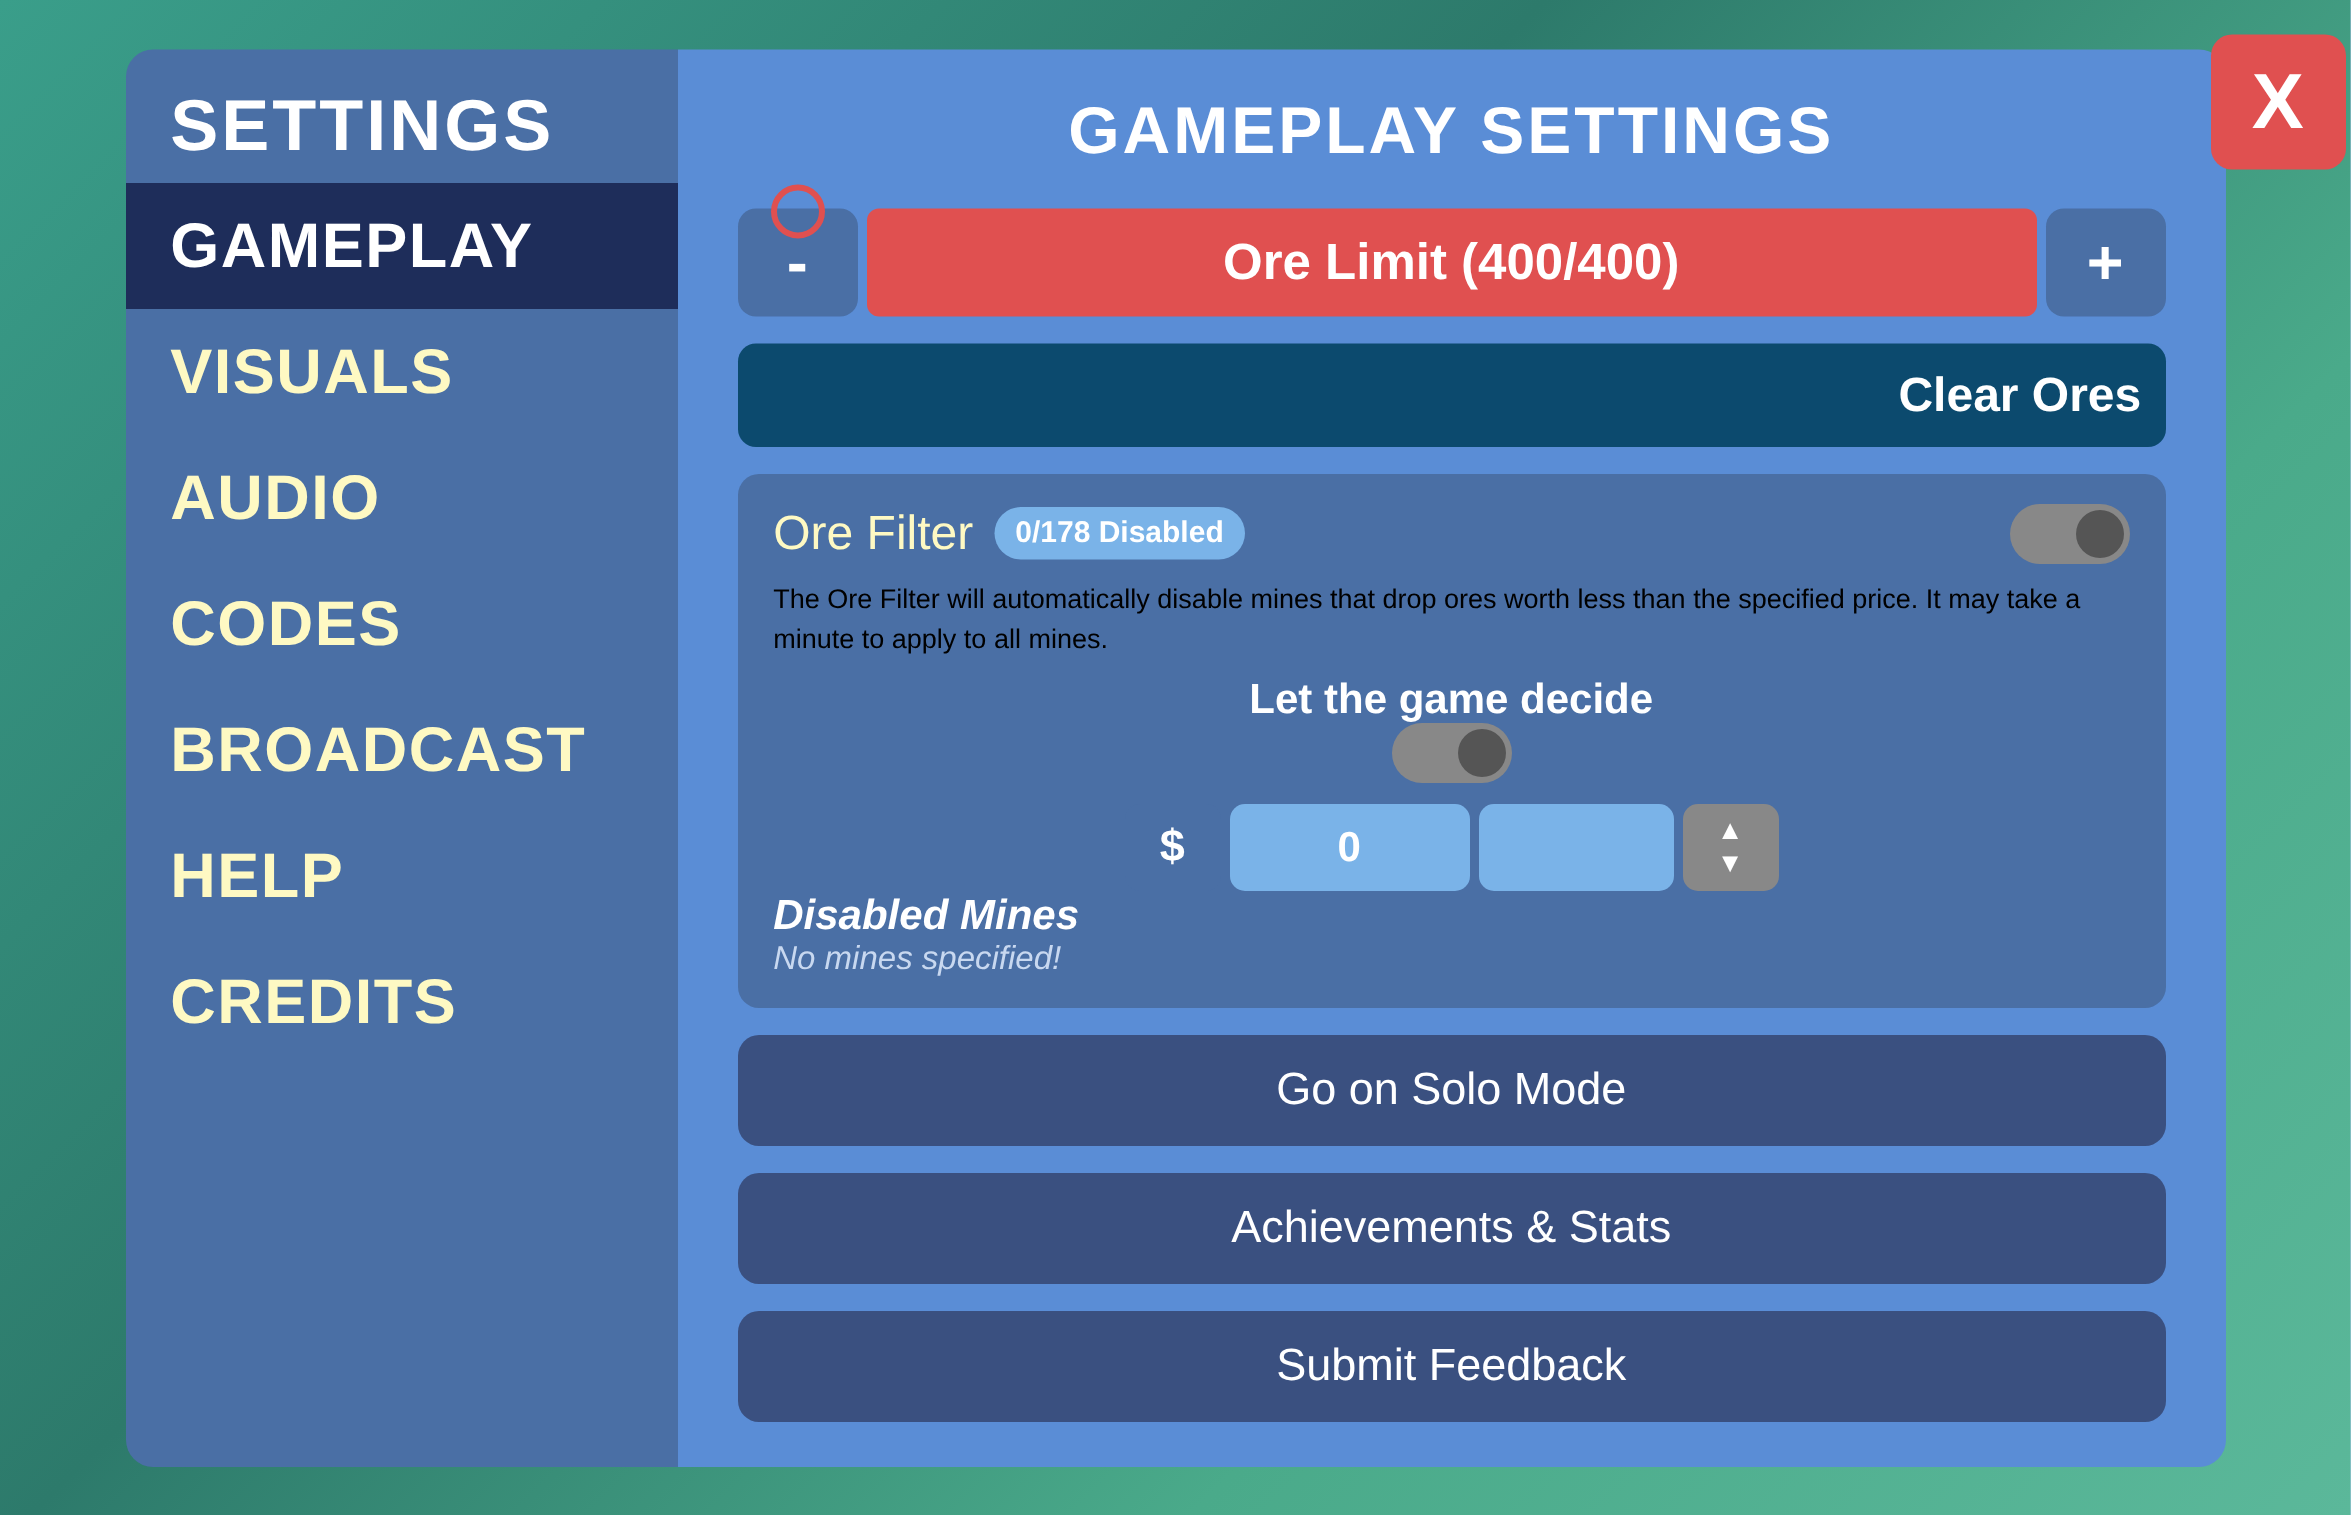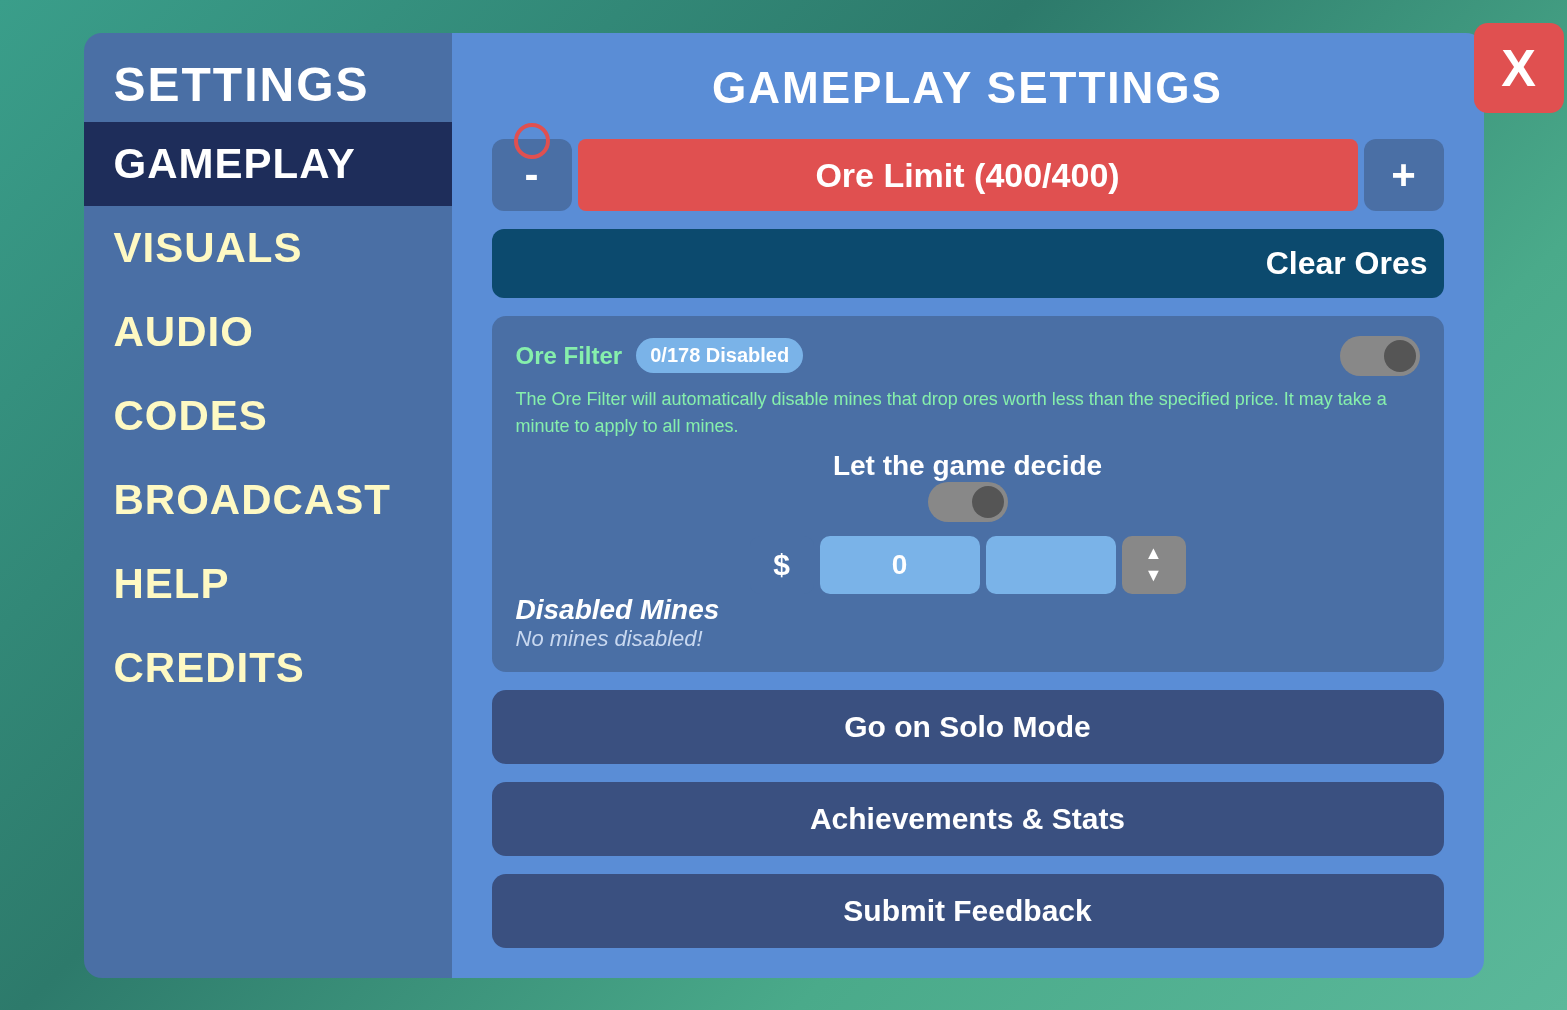--- a/index.html
+++ b/index.html
@@ -156,23 +156,23 @@
       margin-bottom: 10px;
     }
 
     .ore-filter-title-group {
       display: flex;
       align-items: center;
       gap: 14px;
     }
 
     .ore-filter-title {
-      color: #86efac;
-      font-size: 24px;
-      font-weight: 700;
+      color: #fef9c3;
+      font-size: 32px;
+      font-weight: 400;
     }
 
     .ore-filter-badge {
       background: #7ab3e8;
       color: white;
       font-size: 20px;
       font-weight: 700;
       padding: 6px 14px;
       border-radius: 20px;
     }
@@ -192,21 +192,21 @@
       position: absolute;
       right: 4px;
       top: 4px;
       width: 32px;
       height: 32px;
       background: #555;
       border-radius: 50%;
     }
 
     .ore-filter-desc {
-      color: #86efac;
+      color: #000000;
       font-size: 18px;
       font-weight: 400;
       line-height: 1.5;
       margin-bottom: 10px;
     }
 
     
     .let-game-row {
       display: flex;
       align-items: center;
@@ -296,21 +296,21 @@
       color: #c8d8f0;
       font-size: 22px;
       font-weight: 400;
     }
 
     
     .bottom-btn {
       background: #3a5080;
       color: white;
       font-size: 30px;
-      font-weight: 700;
+      font-weight: 400;
       text-align: center;
       border: none;
       border-radius: 14px;
       padding: 20px;
       cursor: pointer;
       width: 100%;
     }
 
     
     .close-btn {
@@ -384,21 +384,21 @@
         <input class="price-input-field" type="text" value="0" style="">
         <div class="price-extra-box"></div>
         <div class="price-stepper">
           <span class="stepper-arrow">▲</span>
           <span class="stepper-arrow">▼</span>
         </div>
       </div>
 
       <div class="disabled-mines-section">
         <div class="disabled-mines-title">Disabled Mines</div>
-        <div class="disabled-mines-subtitle">No mines disabled!</div>
+        <div class="disabled-mines-subtitle">No mines specified!</div>
       </div>
     </div>
 
     <button class="bottom-btn">Go on Solo Mode</button>
     <button class="bottom-btn">Achievements &amp; Stats</button>
     <button class="bottom-btn">Submit Feedback</button>
   </div>
 
   <button class="close-btn">X</button>
 </div>

